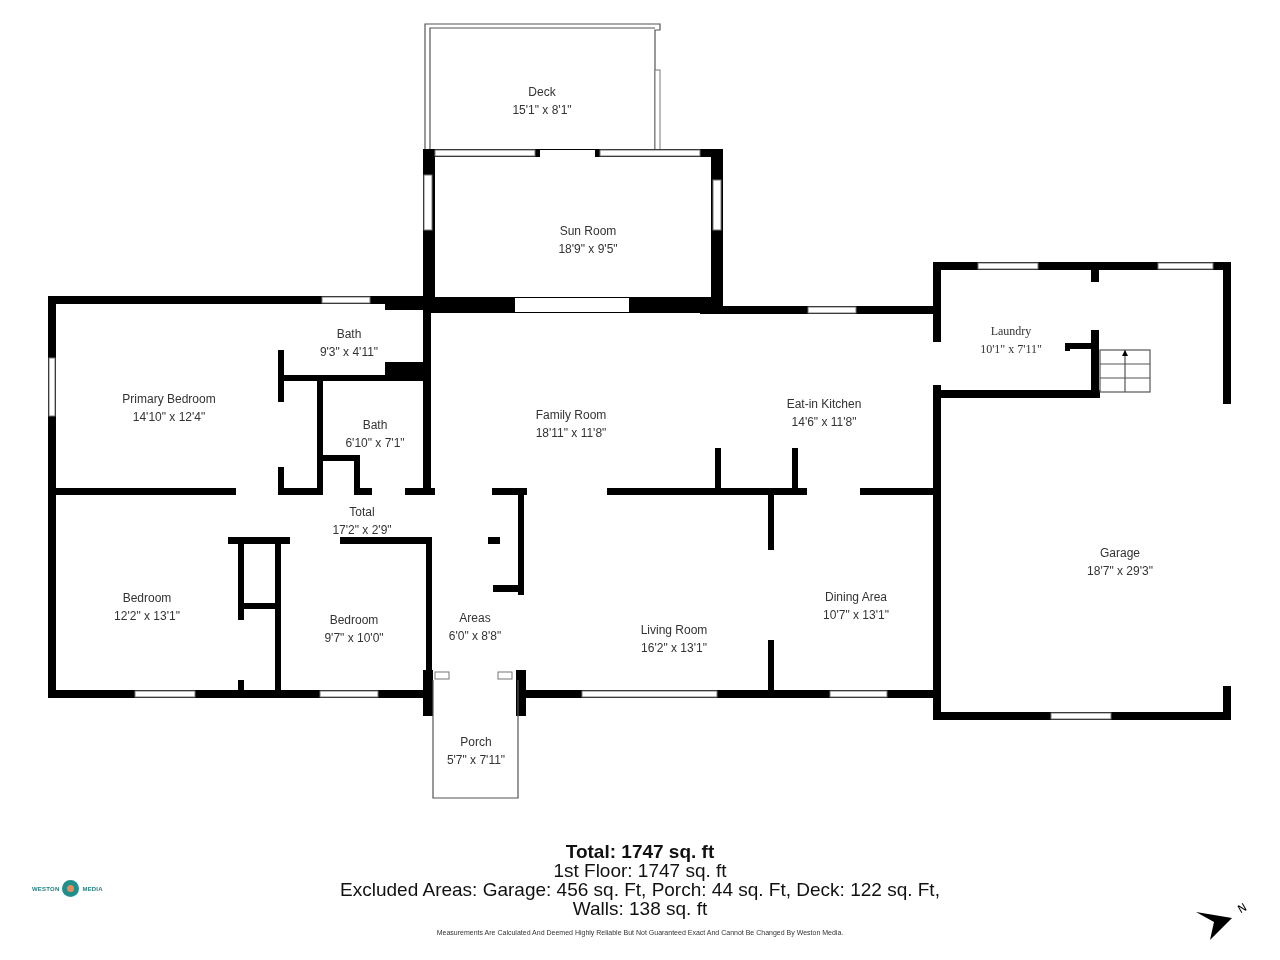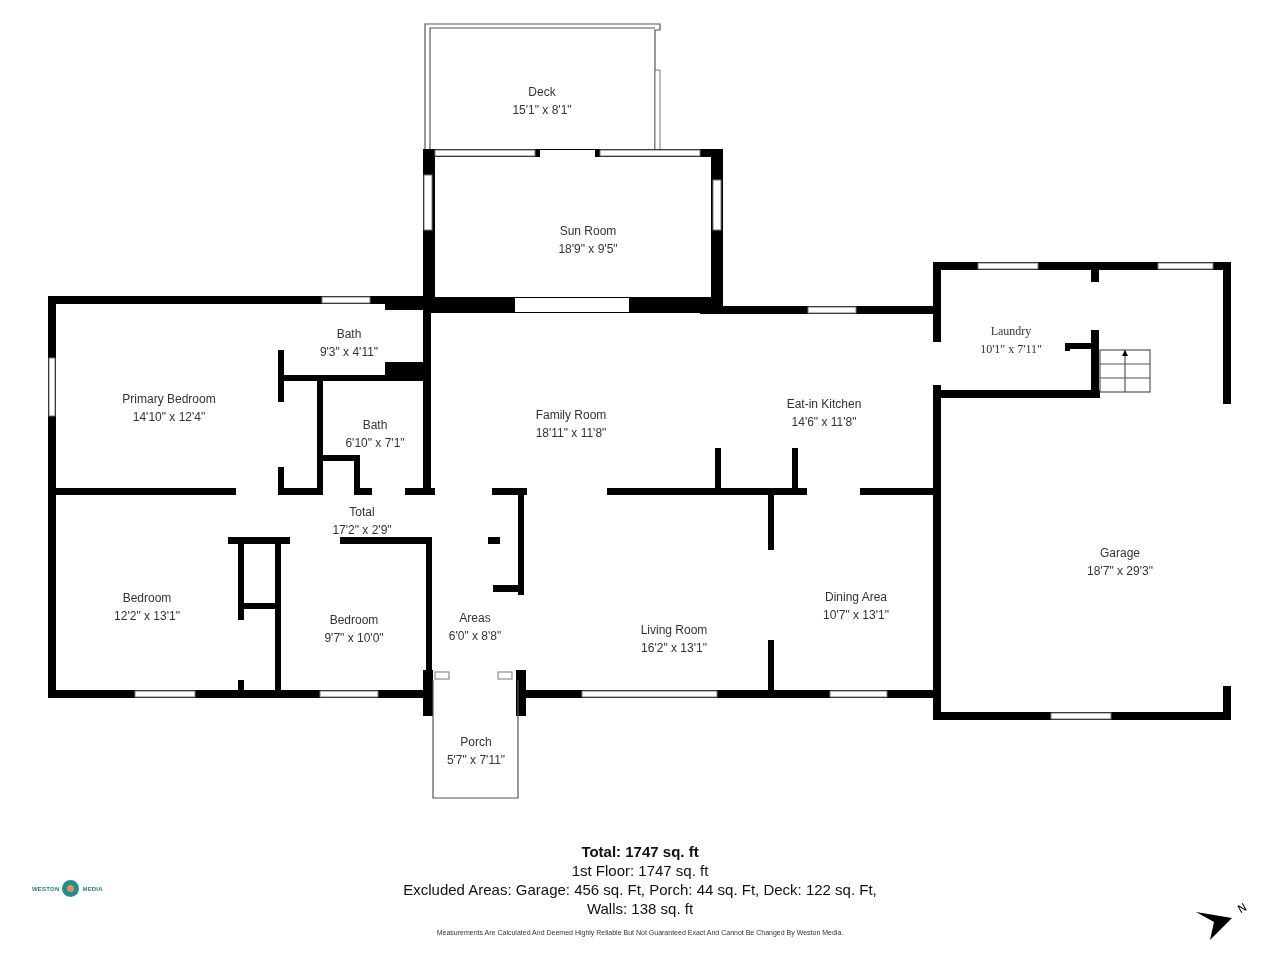--- a/index.html
+++ b/index.html
@@ -4,21 +4,21 @@
 <style>
   html, body { margin: 0; padding: 0; background: #ffffff; }
   body { width: 1280px; height: 960px; position: relative; overflow: hidden; font-family: "Liberation Sans", "DejaVu Sans", sans-serif; color: #222; }
   #plan { position: absolute; left: 0; top: 0; width: 1280px; height: 960px; }
   .wall { fill: #000; }
   .thin { fill: none; stroke: #555; stroke-width: 1.2; }
   .win { fill: #fff; stroke: #777; stroke-width: 1; }
   .opening { fill: #fff; }
   .label { position: absolute; text-align: center; font-size: 12px; line-height: 18px; color: #333; transform: translateX(-50%); white-space: nowrap; }
   .label span { display: block; }
-  .summary { position: absolute; left: 640px; top: 842px; transform: translateX(-50%); text-align: center; font-size: 15px; line-height: 19px; color: #111; white-space: nowrap; }
+  .summary { position: absolute; left: 640px; top: 842px; transform: translateX(-50%); text-align: center; font-size: 19px; line-height: 19px; color: #111; white-space: nowrap; }
   .summary .total { font-weight: bold; }
   .disclaimer { position: absolute; left: 640px; top: 929px; transform: translateX(-50%); font-size: 7px; color: #333; white-space: nowrap; }
   .logo { position: absolute; left: 32px; top: 880px; display: flex; align-items: center; gap: 3px; font-size: 6px; font-weight: bold; color: #1f7f7e; letter-spacing: 0.2px; }
   .logo .mark { width: 17px; height: 17px; border-radius: 50%; background: #1f8f8c; position: relative; }
   .logo .mark::after { content: ""; position: absolute; left: 5px; top: 5px; width: 7px; height: 7px; border-radius: 50%; background: #e98b5c; }
   .compass { position: absolute; left: 1194px; top: 898px; width: 60px; height: 44px; }
 </style>
 </head>
 <body>
 

